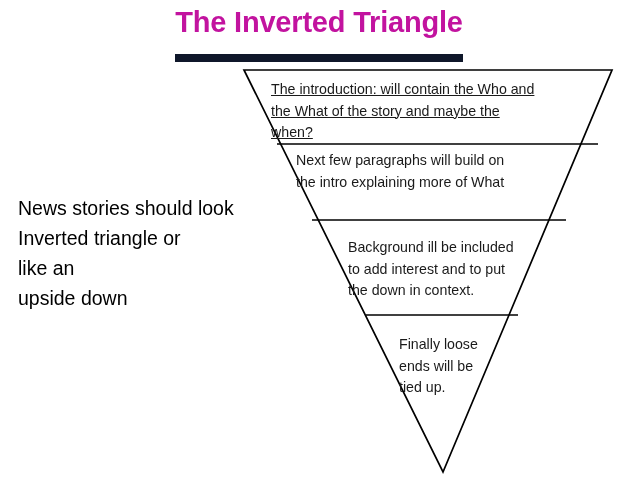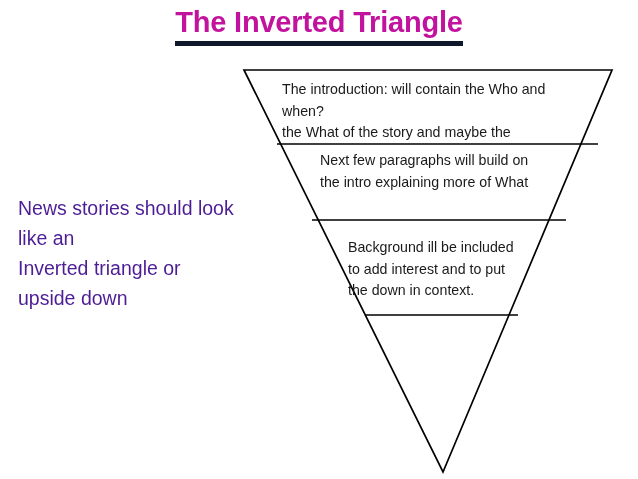--- a/index.html
+++ b/index.html
@@ -26,52 +26,52 @@
     top: 6px;
     width: 638px;
     text-align: center;
     font-size: 29px;
     font-weight: bold;
     letter-spacing: -0.2px;
     color: #C2139F;
     white-space: nowrap;
   }
   #title .ul {
-    border-bottom: 5px solid #0f172a;
-    padding-bottom: 3px;
+    border-bottom: 8px solid #0f172a;
+    padding-bottom: 16px;
   }
   
   #triangle-svg {
     position: absolute;
     left: 0;
     top: 0;
     width: 638px;
     height: 479px;
   }
   
   #left-text {
     position: absolute;
     left: 18px;
     top: 193px;
     width: 252px;
     font-size: 19.5px;
     line-height: 30px;
-    color: #4c1d95;
+    color: #000000;
   }
   #left-text .ln { display: block; white-space: nowrap; }
   
   .tri-text {
     position: absolute;
     color: #1a1a1a;
     font-size: 14.2px;
     line-height: 21.5px;
   }
   .tri-text .ln { display: block; white-space: nowrap; }
-  #sec1 { left: 282px; top: 79px;  width: 320px; }
-  #sec2 { left: 320px; top: 150px; width: 290px; }
+  #sec1 { left: 271px; top: 79px;  width: 320px; text-decoration: underline; }
+  #sec2 { left: 296px; top: 150px; width: 290px; }
   #sec3 { left: 348px; top: 237px; width: 230px; }
   #sec4 { left: 399px; top: 334px; width: 150px; }
 </style>
 </head>
 <body>
 
 <div id="slide">
 
   <div id="title">
     <span class="ul">The Inverted Triangle</span>
@@ -79,36 +79,41 @@
 
   <svg id="triangle-svg" viewBox="0 0 638 479">
     <polygon points="244,70 612,70 443,472" fill="#ffffff" stroke="#000000" stroke-width="1.7" stroke-linejoin="miter"></polygon>
     <line x1="277" y1="144" x2="598" y2="144" stroke="#000000" stroke-width="1.4"></line>
     <line x1="312" y1="220" x2="566" y2="220" stroke="#000000" stroke-width="1.4"></line>
     <line x1="366" y1="315" x2="518" y2="315" stroke="#000000" stroke-width="1.4"></line>
   </svg>
 
   <div id="left-text">
     <span class="ln">News stories should look</span>
+    <span class="ln">Inverted triangle or</span>
     <span class="ln">like an</span>
-    <span class="ln">Inverted triangle or</span>
     <span class="ln">upside down</span>
   </div>
 
   <div class="tri-text" id="sec1">
     <span class="ln">The introduction: will contain the Who and</span>
+    <span class="ln">the What of the story and maybe the</span>
     <span class="ln">when?</span>
-    <span class="ln">the What of the story and maybe the</span>
   </div>
 
   <div class="tri-text" id="sec2">
     <span class="ln">Next few paragraphs  will build on</span>
     <span class="ln">the intro explaining more of What</span>
   </div>
 
   <div class="tri-text" id="sec3">
     <span class="ln">Background ill be included</span>
     <span class="ln">to add interest and to put</span>
     <span class="ln">the down in context.</span>
   </div>
 
+  <div class="tri-text" id="sec4">
+    <span class="ln">Finally loose</span>
+    <span class="ln">ends will be</span>
+    <span class="ln">tied up.</span>
+  </div>
 
 </div>
 
 </body></html>

